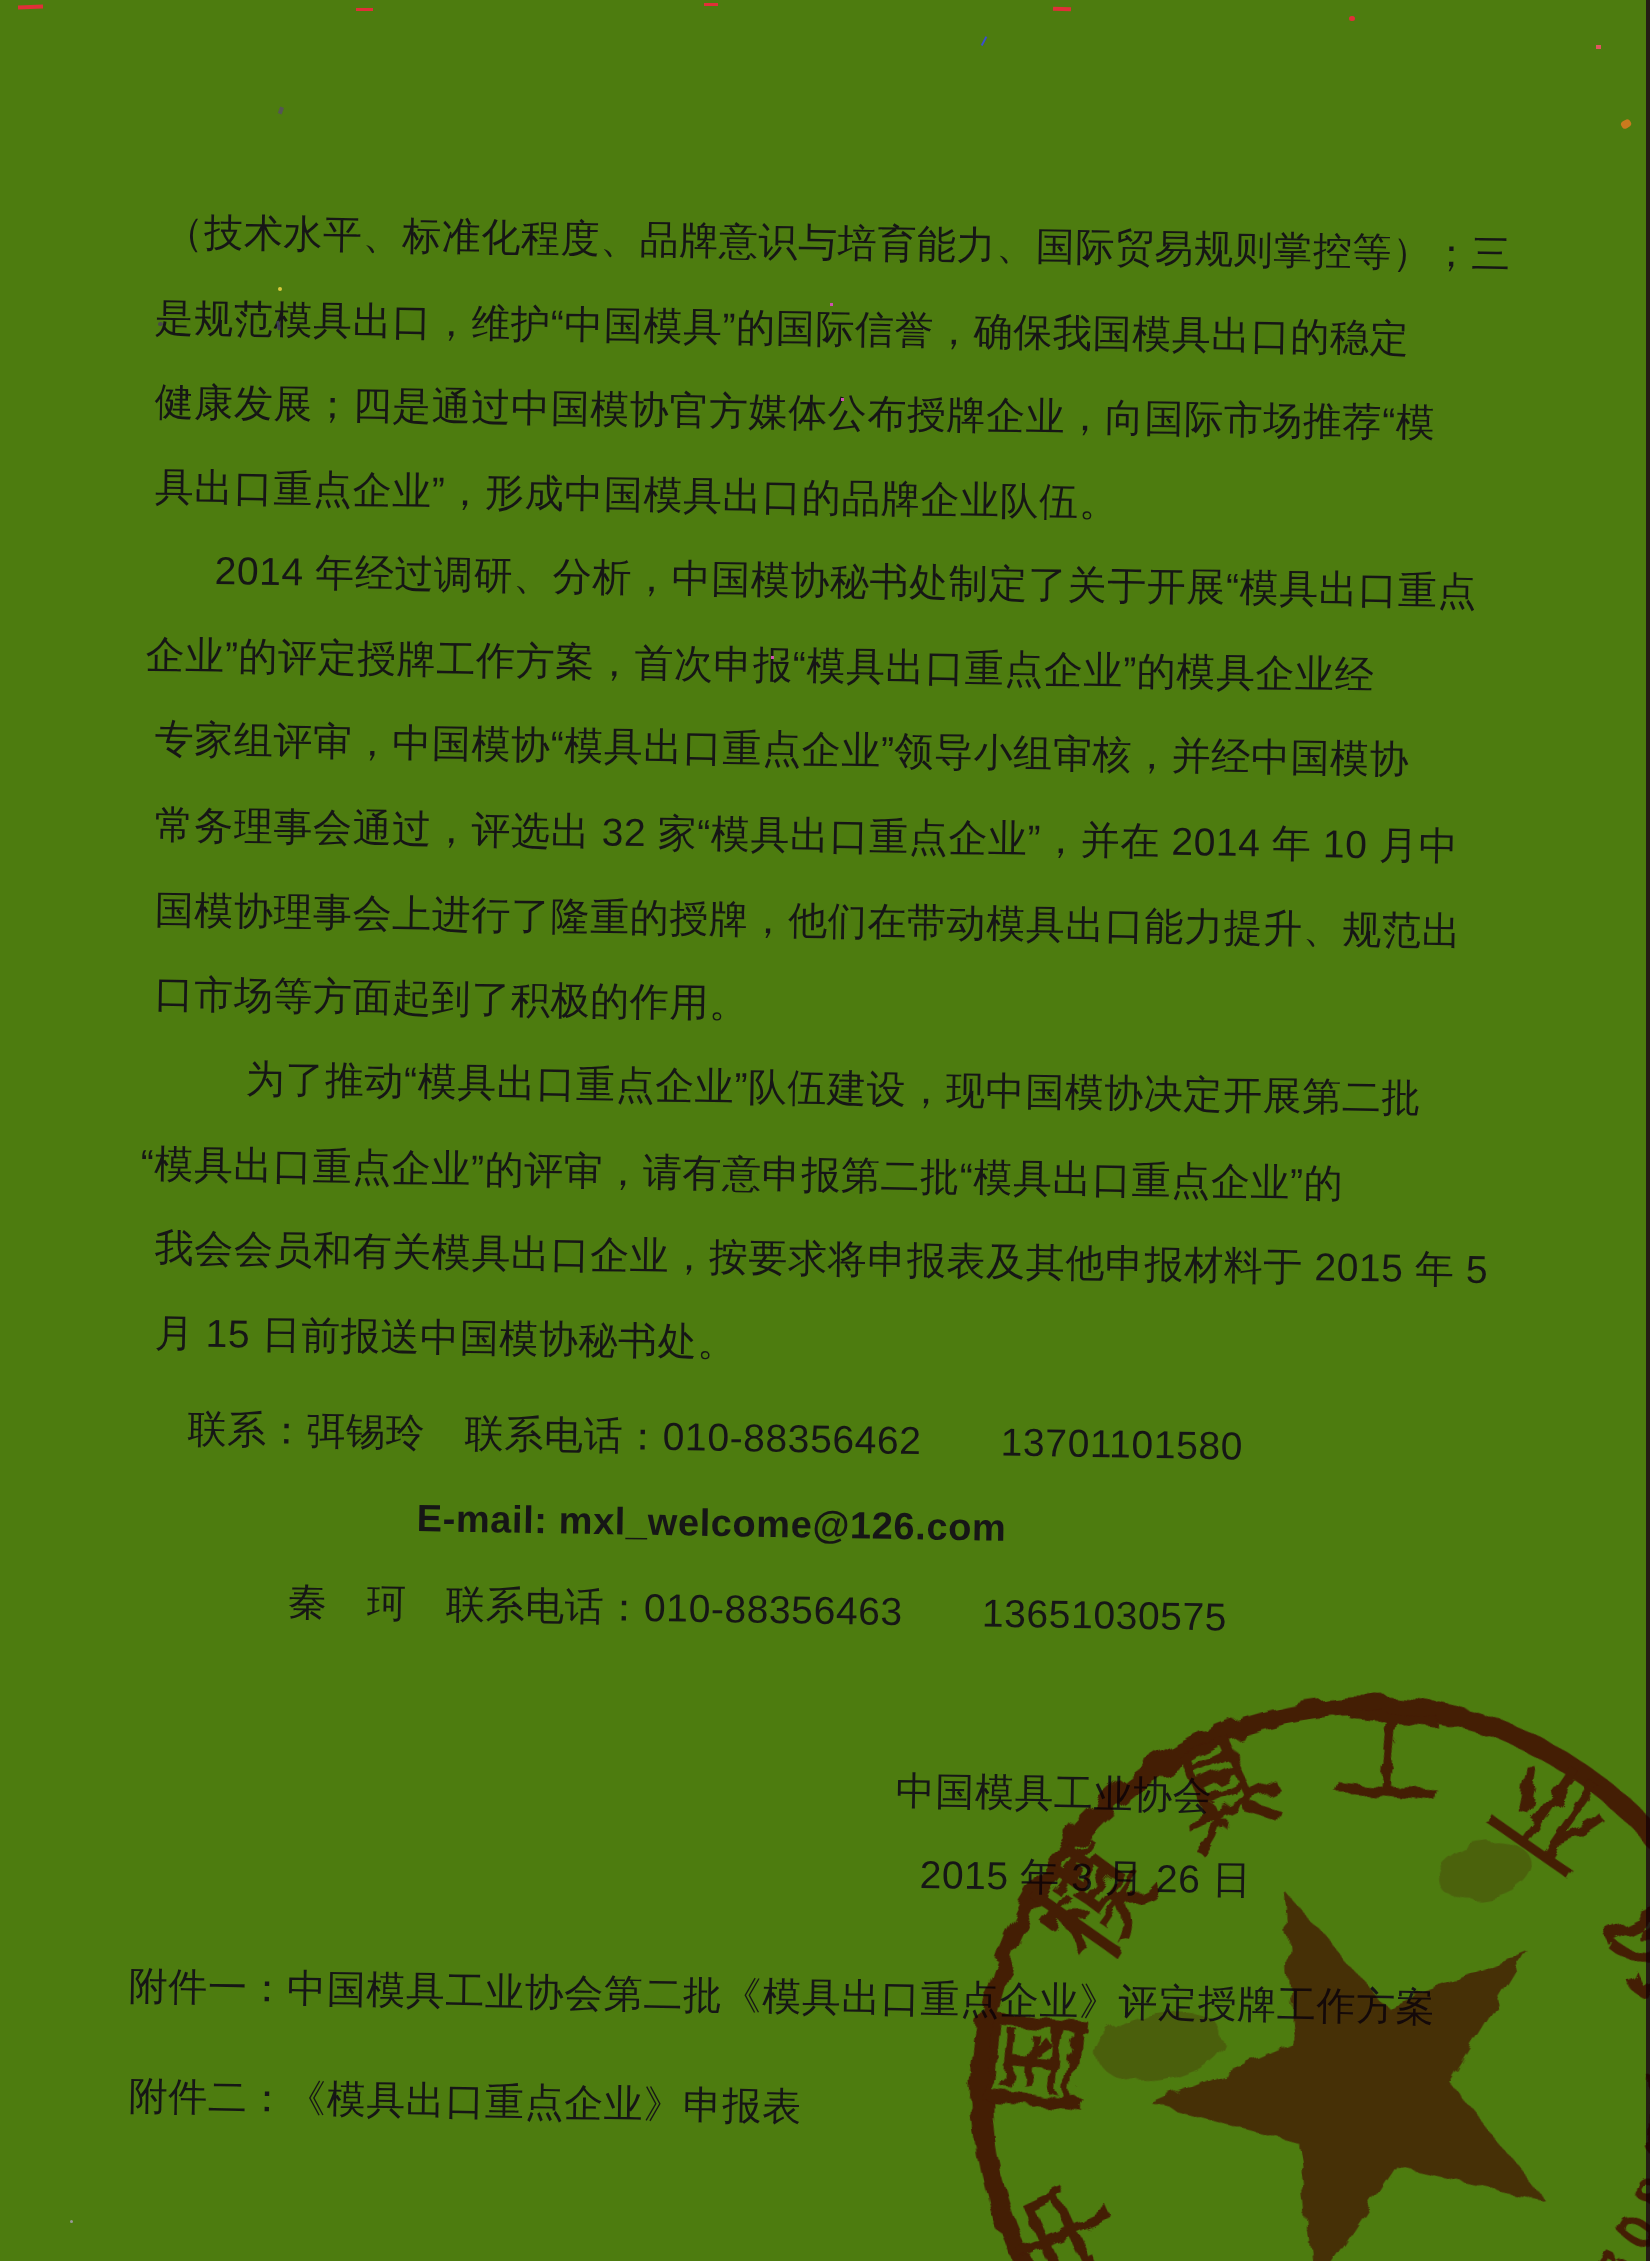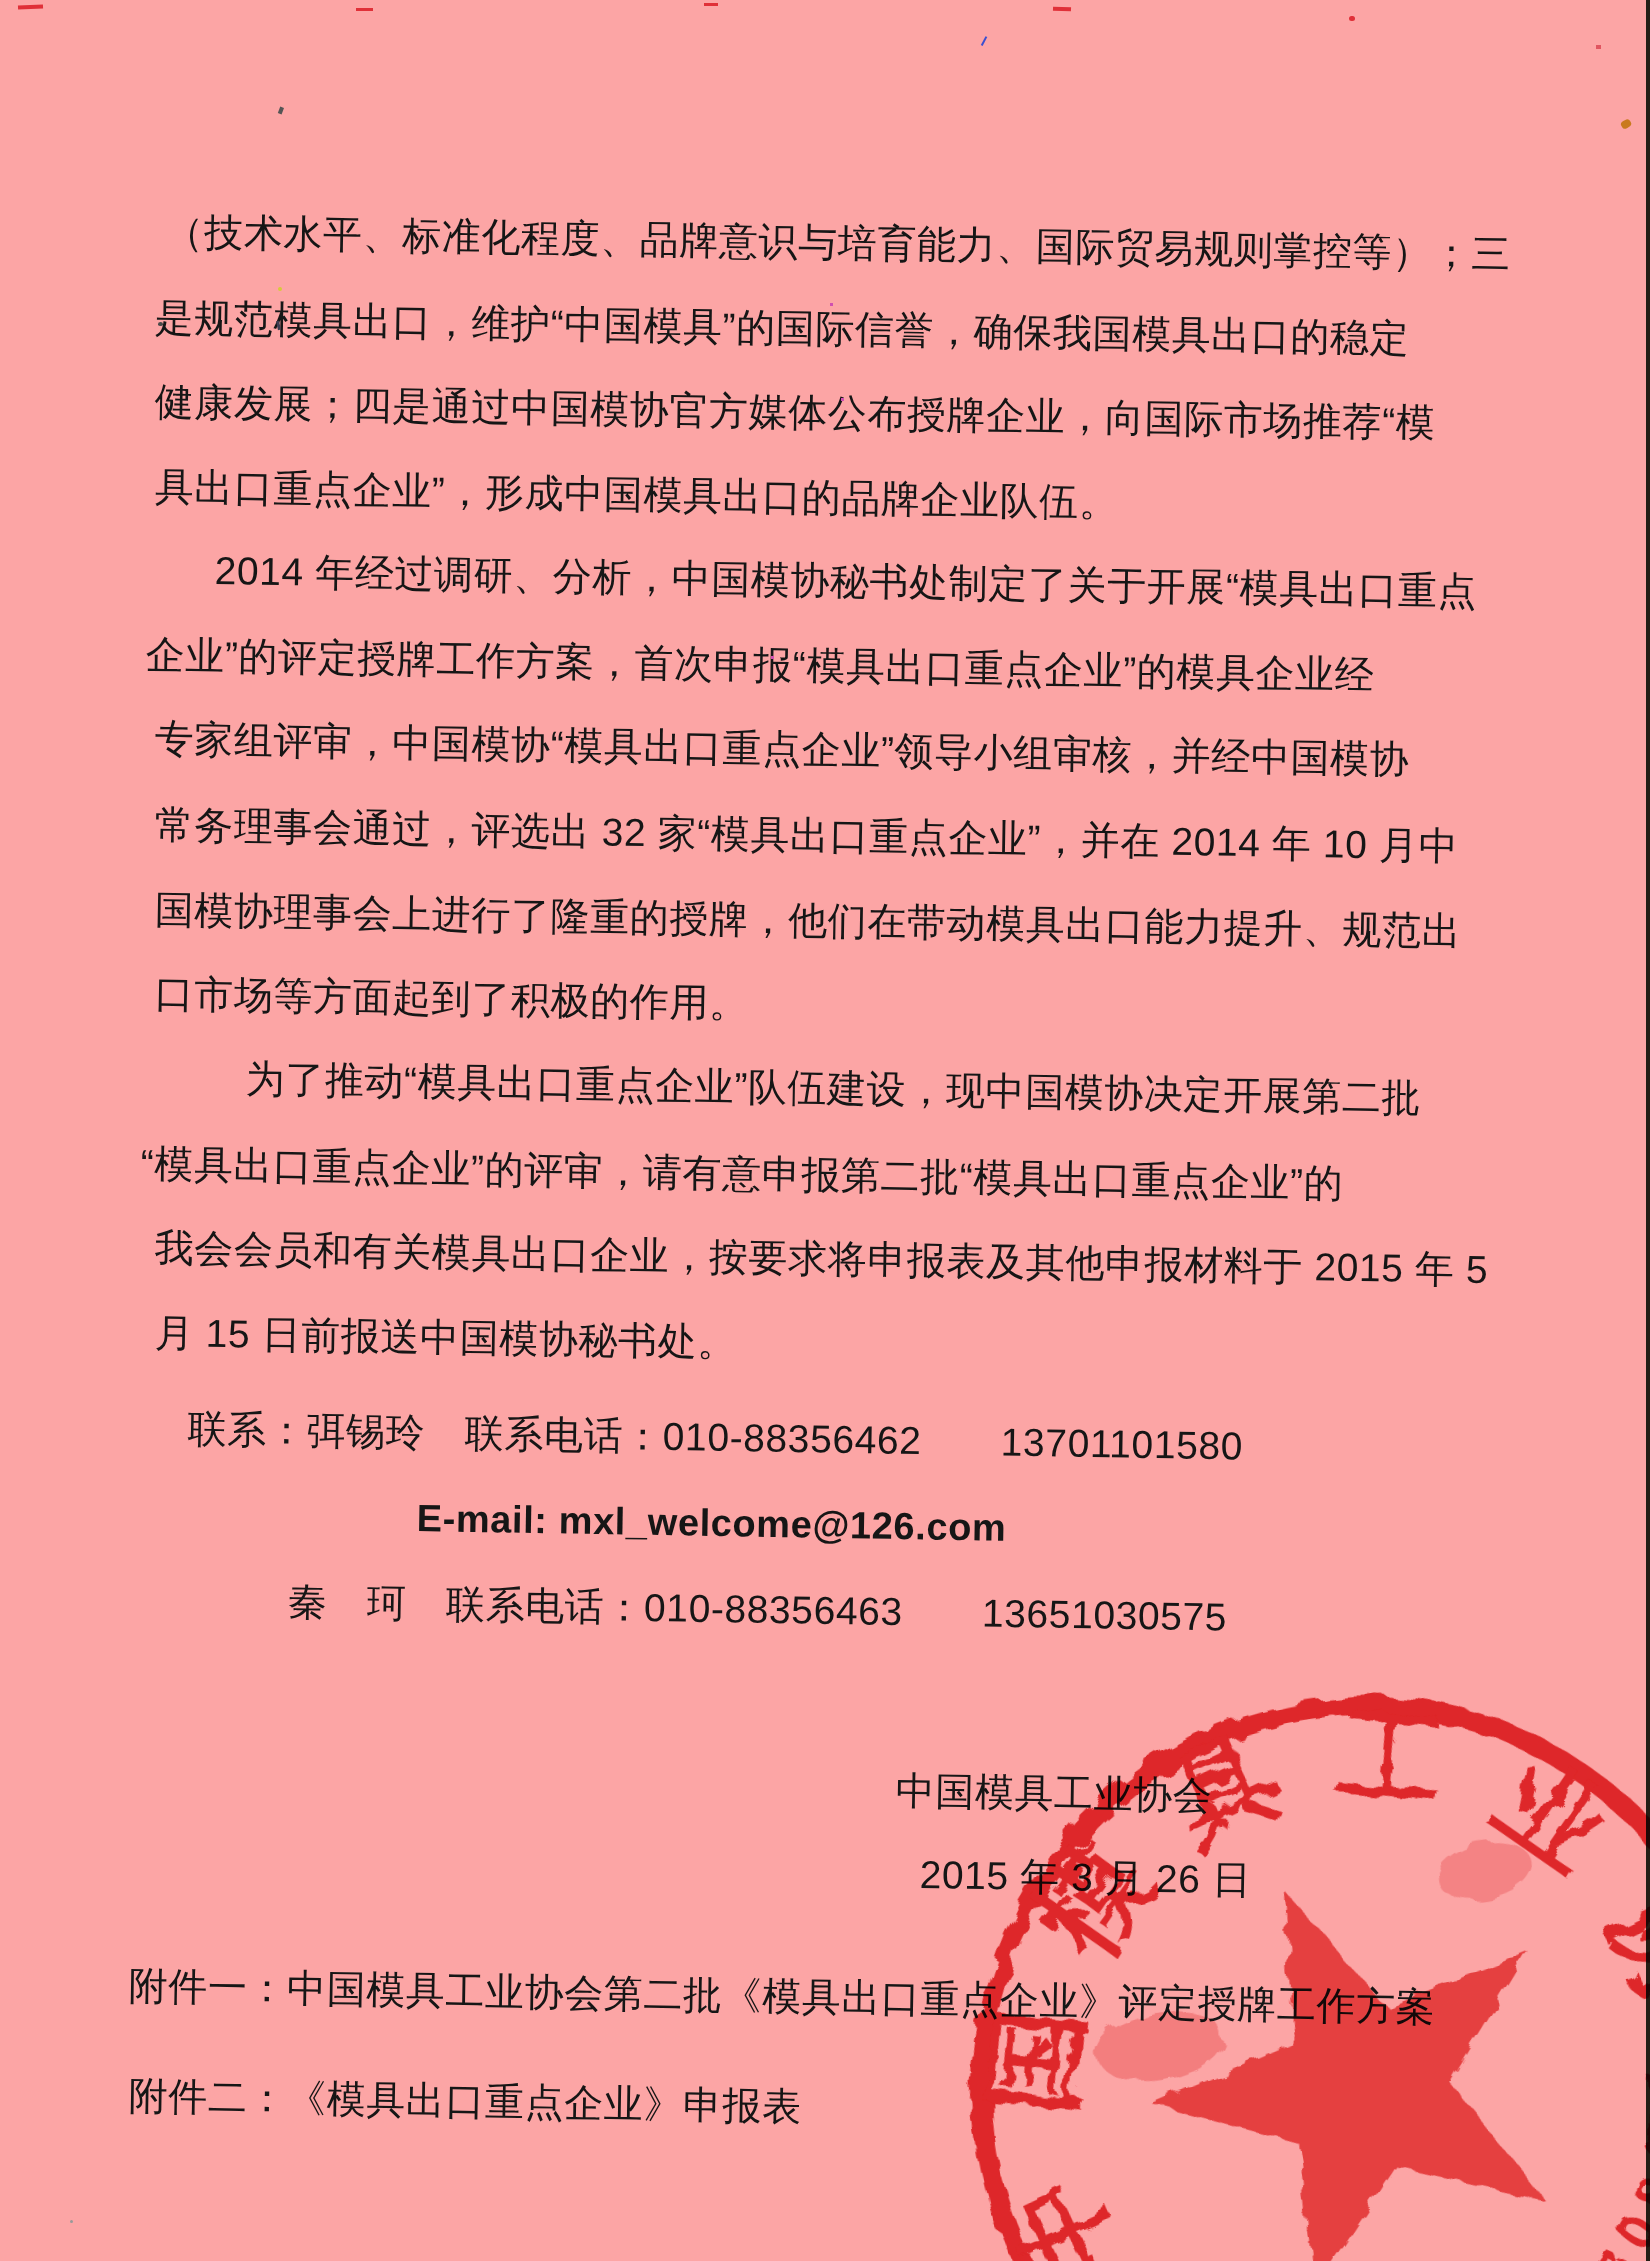--- a/index.html
+++ b/index.html
@@ -5,21 +5,21 @@
   html,body{margin:0;padding:0;}
   body{
     width:1651px;height:2261px;
     background:#f4f2ec;
     font-family:"Liberation Sans", sans-serif;
     overflow:hidden;
   }
   .page{
     position:relative;
     width:1651px;height:2261px;
-    background:#fca5a5;
+    background:#4d7c0f;
     overflow:hidden;
   }
   .ln{
     position:absolute;
     white-space:nowrap;
     font-size:39px;
     font-weight:500;
     color:#161616;
     letter-spacing:0.6px;
     transform:rotate(0.95deg);

